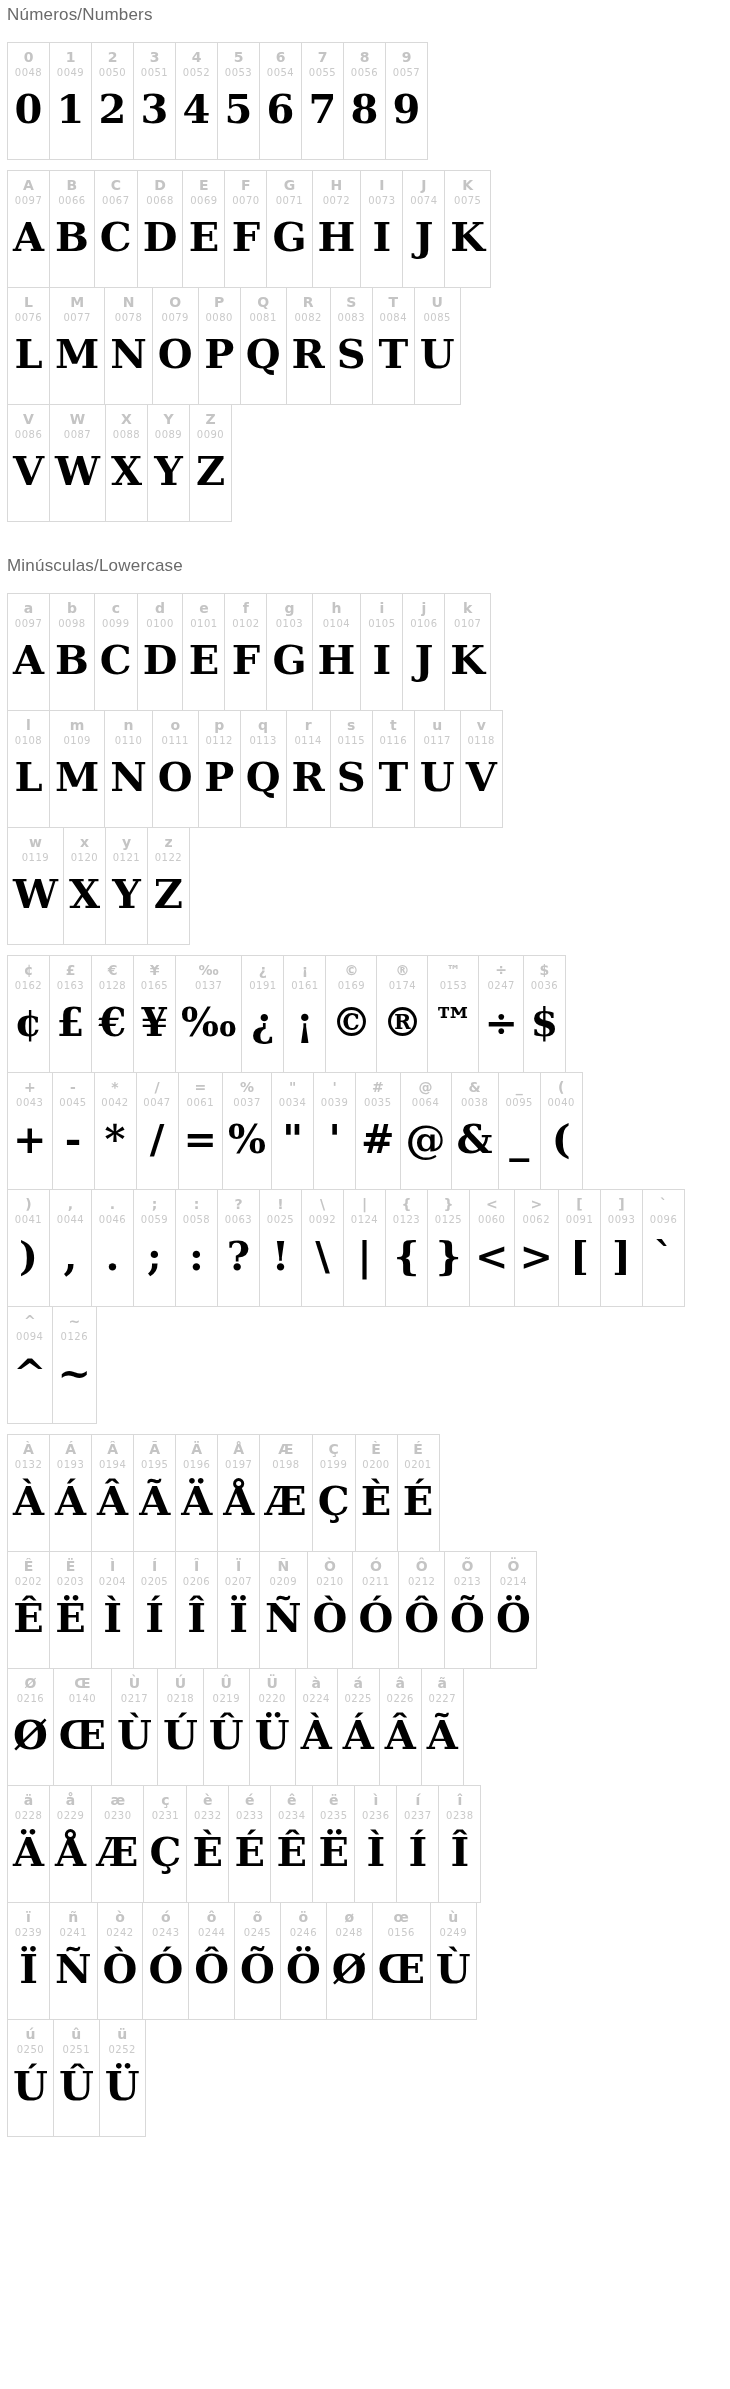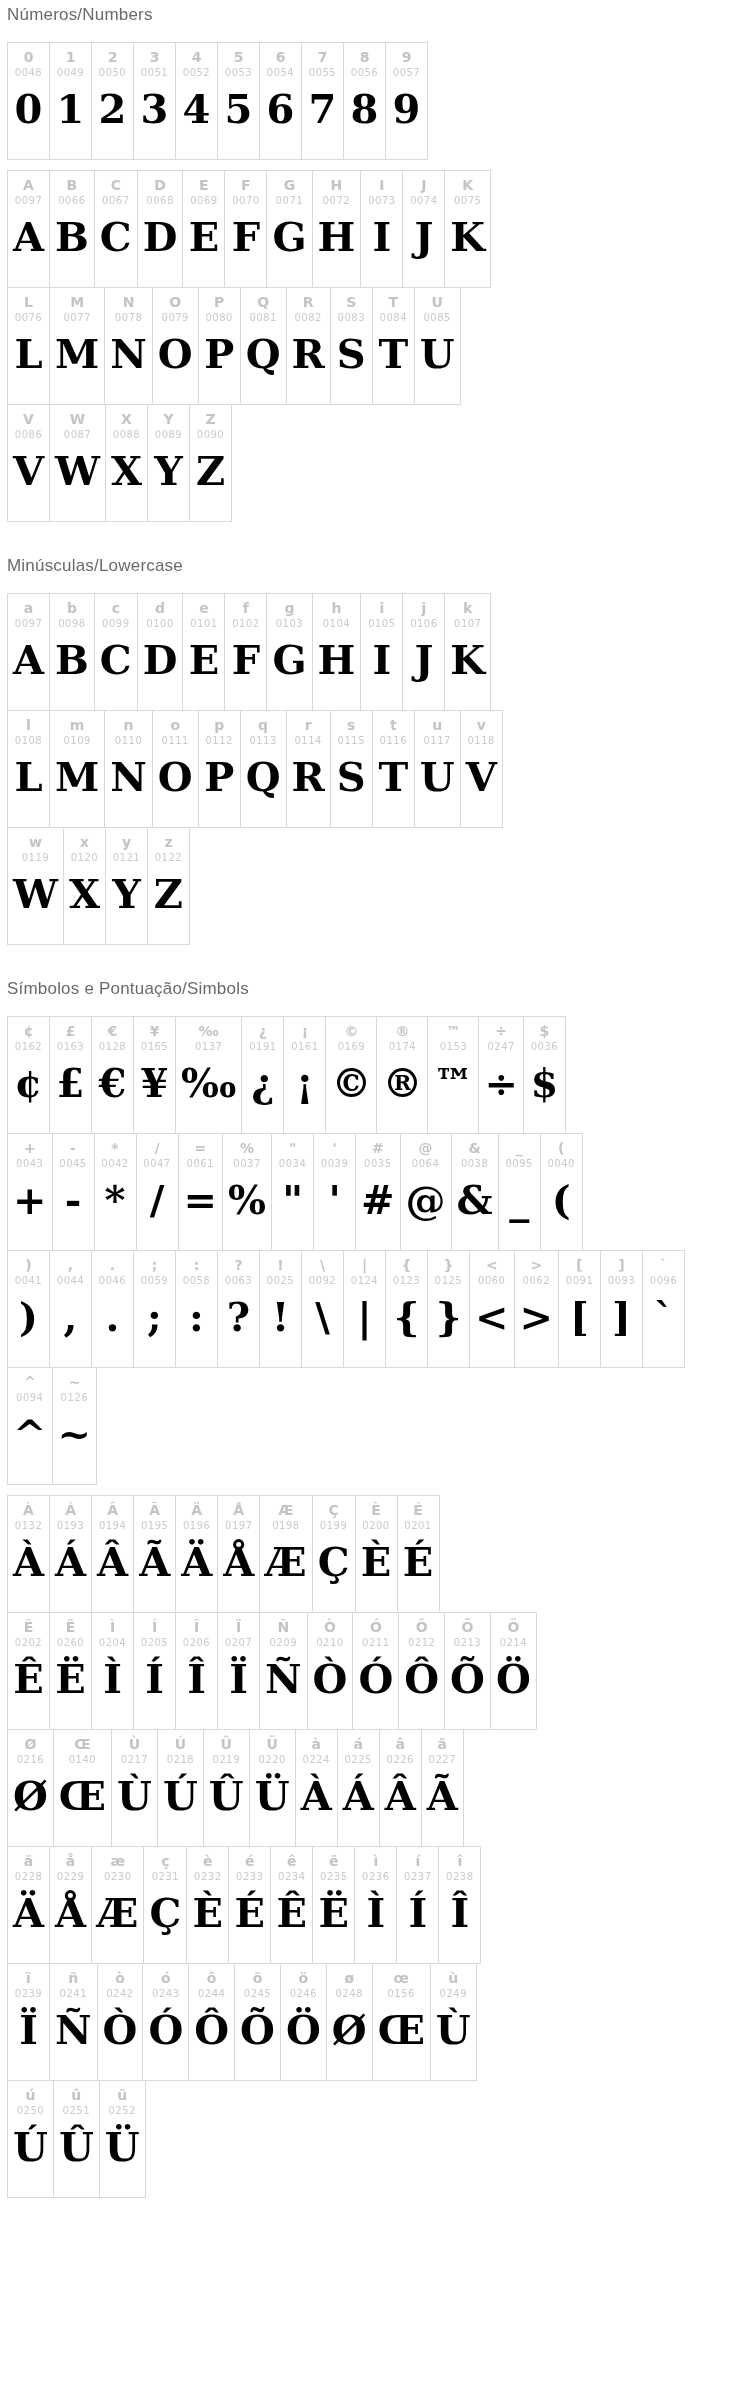--- a/index.html
+++ b/index.html
@@ -468,21 +468,20 @@
   <div class="char-cell">
     <div class="cell-label">z</div>
     <div class="cell-code">0122</div>
     <div class="cell-glyph">Z</div>
   </div>
 </div>
         </div>
   </div>
 
   <div class="section">
-    <h2 class="section-title">Símbolos e Pontuação/Simbols</h2>
     <div>
           <div class="char-row">
   <div class="char-cell">
     <div class="cell-label">¢</div>
     <div class="cell-code">0162</div>
     <div class="cell-glyph">¢</div>
   </div>
 
   <div class="char-cell">
     <div class="cell-label">£</div>
@@ -807,21 +806,21 @@
 </div>
           <div class="char-row">
   <div class="char-cell">
     <div class="cell-label">Ê</div>
     <div class="cell-code">0202</div>
     <div class="cell-glyph">Ê</div>
   </div>
 
   <div class="char-cell">
     <div class="cell-label">Ë</div>
-    <div class="cell-code">0260</div>
+    <div class="cell-code">0203</div>
     <div class="cell-glyph">Ë</div>
   </div>
 
   <div class="char-cell">
     <div class="cell-label">Ì</div>
     <div class="cell-code">0204</div>
     <div class="cell-glyph">Ì</div>
   </div>
 
   <div class="char-cell">

